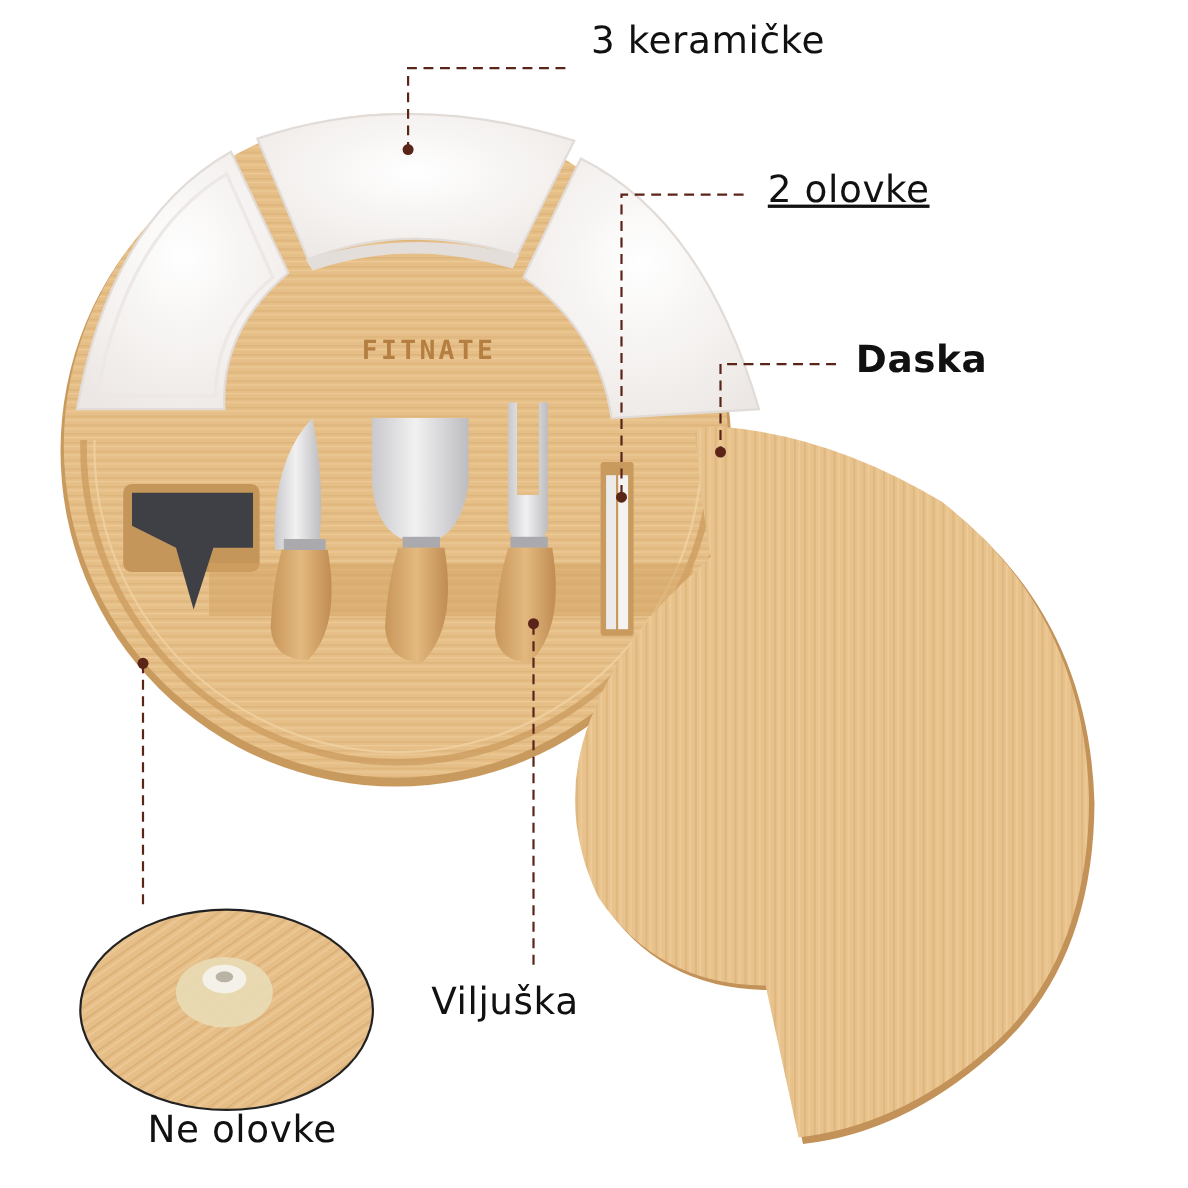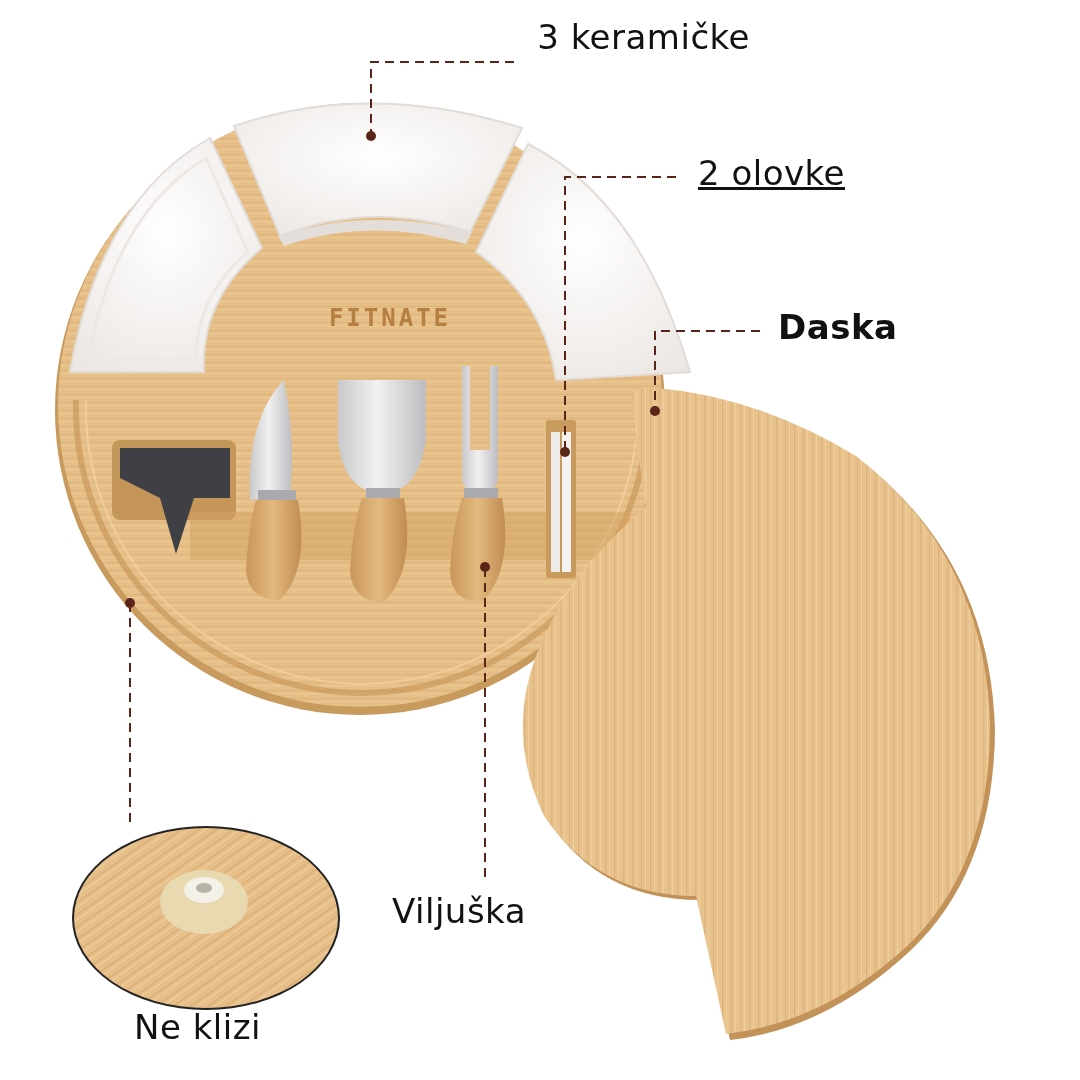--- a/index.html
+++ b/index.html
@@ -133,13 +133,13 @@
 <div class="label center" style="left:530px; top:16px; width:220px;">
   <div>3 keramičke</div>
 </div>
 
 <div class="label" style="left:698px; top:152px;text-decoration:underline;">2 olovke</div>
 
 <div class="label" style="left:778px; top:306px;font-weight:bold;">Daska</div>
 
 <div class="label" style="left:392px; top:890px;">Viljuška</div>
 
-<div class="label" style="left:134px; top:1006px;">Ne klizi</div>
+<div class="label" style="left:134px; top:1006px;">Ne olovke</div>
 
 </body></html>

